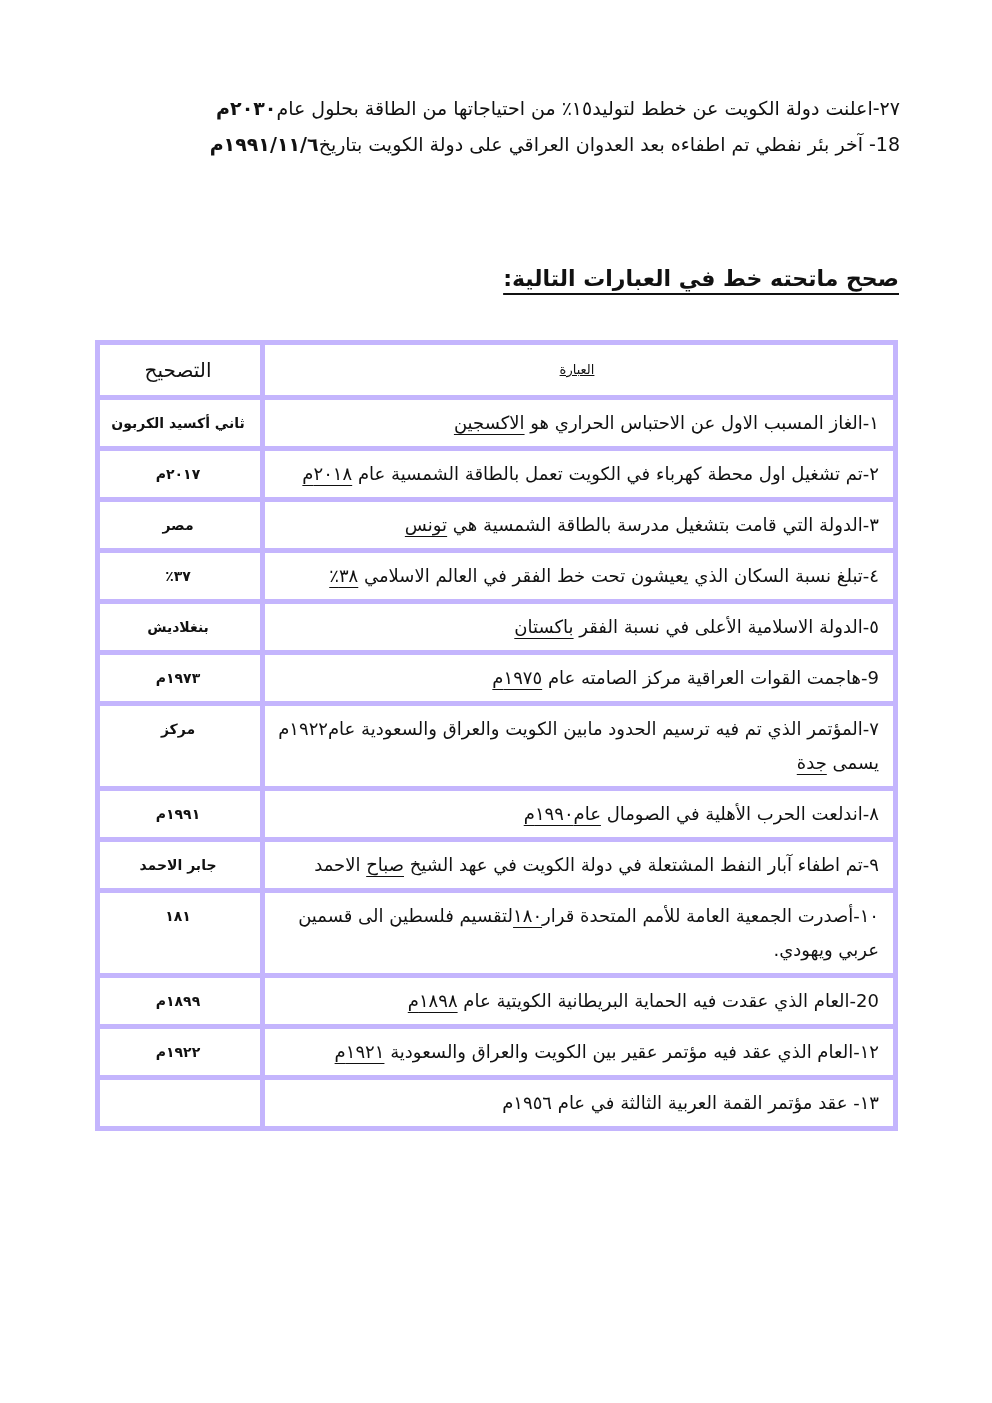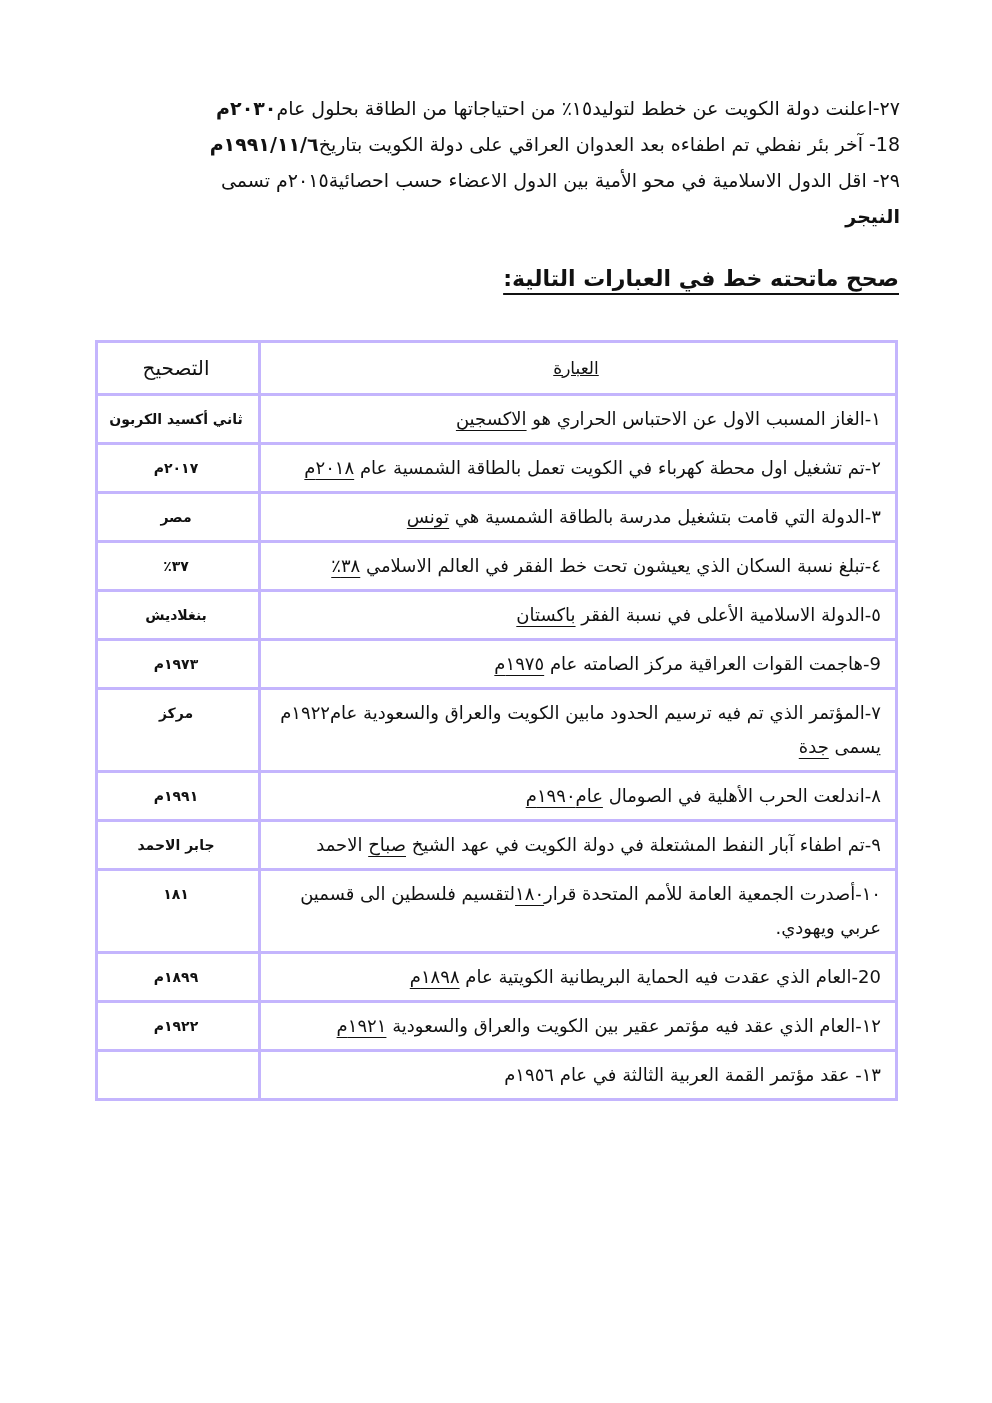--- a/index.html
+++ b/index.html
@@ -20,45 +20,41 @@
       position: absolute; right: 93px; top: 266px;
       direction: rtl; font-weight: bold; font-size: 22px;
       text-decoration: underline; text-underline-offset: 7px; text-decoration-thickness: 2px;
     }
     table.exercise {
       position: absolute; left: 95px; top: 340px; width: 803px;
       border-collapse: collapse; direction: rtl;
       font-size: 18px;
     }
     table.exercise td, table.exercise th {
-      border: 3px solid #c4b5fd; vertical-align: top;
+      border: 5px solid #c4b5fd; vertical-align: top;
       padding: 6px 14px 6px 10px; line-height: 34px;
     }
     table.exercise th { font-weight: normal; height: 38px; vertical-align: middle; }
-    th.h-stmt { text-align: center; font-size: 17px; text-decoration: underline; }
+    th.h-stmt { text-align: center; font-size: 13px; text-decoration: underline; }
     th.h-corr { width: 136px; text-align: center; font-weight: bold; font-size: 20px; }
     td.stmt { text-align: right; }
     td.corr { text-align: center; font-weight: bold; font-size: 14px; width: 136px; }
     .u { text-decoration: underline; text-underline-offset: 5px; }
   </style>
 </head>
 <body>
 
 <div class="page">
 
   <div class="intro">
     <p>
       <span>٢٧-اعلنت دولة الكويت عن خطط لتوليد١٥٪ من احتياجاتها من الطاقة بحلول عام</span><span class="num-bold">٢٠٣٠م</span>
     </p>
     <p>
       <span>18- آخر بئر نفطي تم اطفاءه بعد العدوان العراقي على دولة الكويت بتاريخ</span><span class="num-bold">١٩٩١/١١/٦م</span>
-    </p>
-    <p>
-      <span>٢٩- اقل الدول الاسلامية في محو الأمية بين الدول الاعضاء حسب احصائية٢٠١٥م تسمى</span><br>
-      <span class="ans">النيجر</span>
     </p>
   </div>
 
   <div class="section-title">صحح ماتحته خط في العبارات التالية:</div>
 
   <table class="exercise">
     <thead>
       <tr>
         <th class="h-stmt">العبارة</th>
         <th class="h-corr">التصحيح</th>

